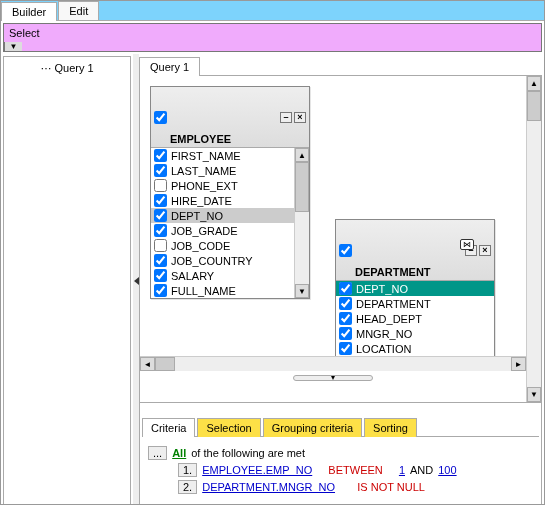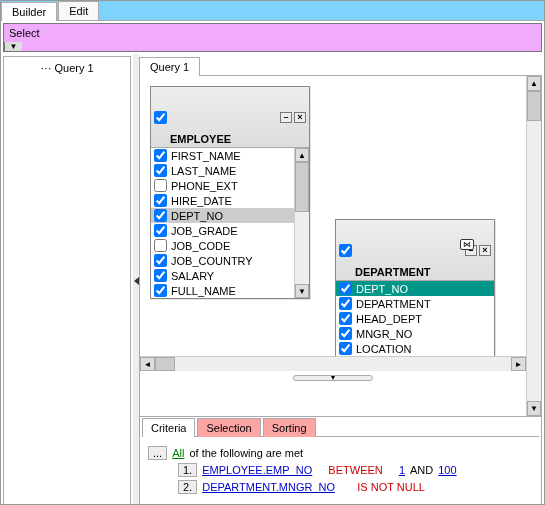--- a/index.html
+++ b/index.html
@@ -38,28 +38,28 @@
 .tw-row.sel { background: #ccc; }
 .tw-row.hl { background: #009688; color: #fff; }
 .tw-row input[type=checkbox] { margin-right: 4px; }
 .tw-scroll { width: 15px; background: #eee; border-left: 1px solid #ccc; position: relative; }
 .tw-scroll .tb { height: 14px; background: #ddd; border: 1px solid #aaa; display: flex; align-items: center; justify-content: center; }
 .tw-scroll .th { position: absolute; left: 0; right: 0; top: 14px; height: 50px; background: #ccc; border: 1px solid #aaa; }
 .tw-scroll .tb.dn { position: absolute; bottom: 0; left: 0; right: 0; }
 .collapse-bar { position: absolute; left: 0; right: 15px; height: 8px; display: flex; justify-content: center; align-items: center; }
 .collapse-bar .cb-btn { width: 80px; height: 6px; border: 1px solid #aaa; background: #eee; border-radius: 3px; font-size: 8px; line-height: 4px; text-align: center; cursor: pointer; }
 .criteria-panel { border: 1px solid #aaa; border-top: none; background: #fff; }
-.crit-tabs { display: flex; border-bottom: 1px solid #aaa; margin: 0 2px 0 2px; }
-.crit-tab { padding: 3px 8px; border: 1px solid #aaa; background: #fca5a5; margin-right: 2px; cursor: pointer; border-bottom: none; position: relative; top: 1px; }
+.crit-tabs { display: flex; border-bottom: 1px solid #aaa; margin: 14px 2px 0 2px; }
+.crit-tab { padding: 3px 8px; border: 1px solid #aaa; background: #fde047; margin-right: 2px; cursor: pointer; border-bottom: none; position: relative; top: 1px; }
 .crit-tab.active { background: #fff; }
 .crit-body { padding: 6px 8px 8px 8px; }
 .crit-line { display: flex; align-items: center; margin: 3px 0; gap: 5px; }
 .crit-btn { border: 1px solid #aaa; padding: 0 4px; background: #eee; cursor: pointer; min-width: 16px; text-align: center; }
 .lnk { color: #0000cc; text-decoration: underline; cursor: pointer; }
-.gr { color: #008000; text-decoration: underline; cursor: pointer; font-weight: normal; }
+.gr { color: #008000; text-decoration: underline; cursor: pointer; font-weight: bold; }
 .op { color: #cc0000; }
 .tri { font-size: 8px; }
 .tag { position: absolute; background: #fff; border: 1px solid #333; font-size: 8px; padding: 0 2px; border-radius: 2px; }
 </style>
 </head>
 <body>
 
 <div class="outer-tabs">
   <div class="outer-tab active">Builder</div>
   <div class="outer-tab">Edit</div>
@@ -205,20 +205,21 @@
       <div class="collapse-bar" style="top:298px;">
         <div class="cb-btn">▾</div>
       </div>
 
     </div>
 
     <div class="criteria-panel">
       <div class="crit-tabs">
         <div class="crit-tab active">Criteria</div>
         <div class="crit-tab">Selection</div>
+        <div class="crit-tab">Grouping criteria</div>
         <div class="crit-tab">Sorting</div>
       </div>
       <div class="crit-body">
         <div class="crit-line">
           <span class="crit-btn">...</span>
           <span class="gr">All</span>
           <span>of the following are met</span>
         </div>
         <div class="crit-line" style="margin-left:30px;">
           <span class="crit-btn">1.</span>

